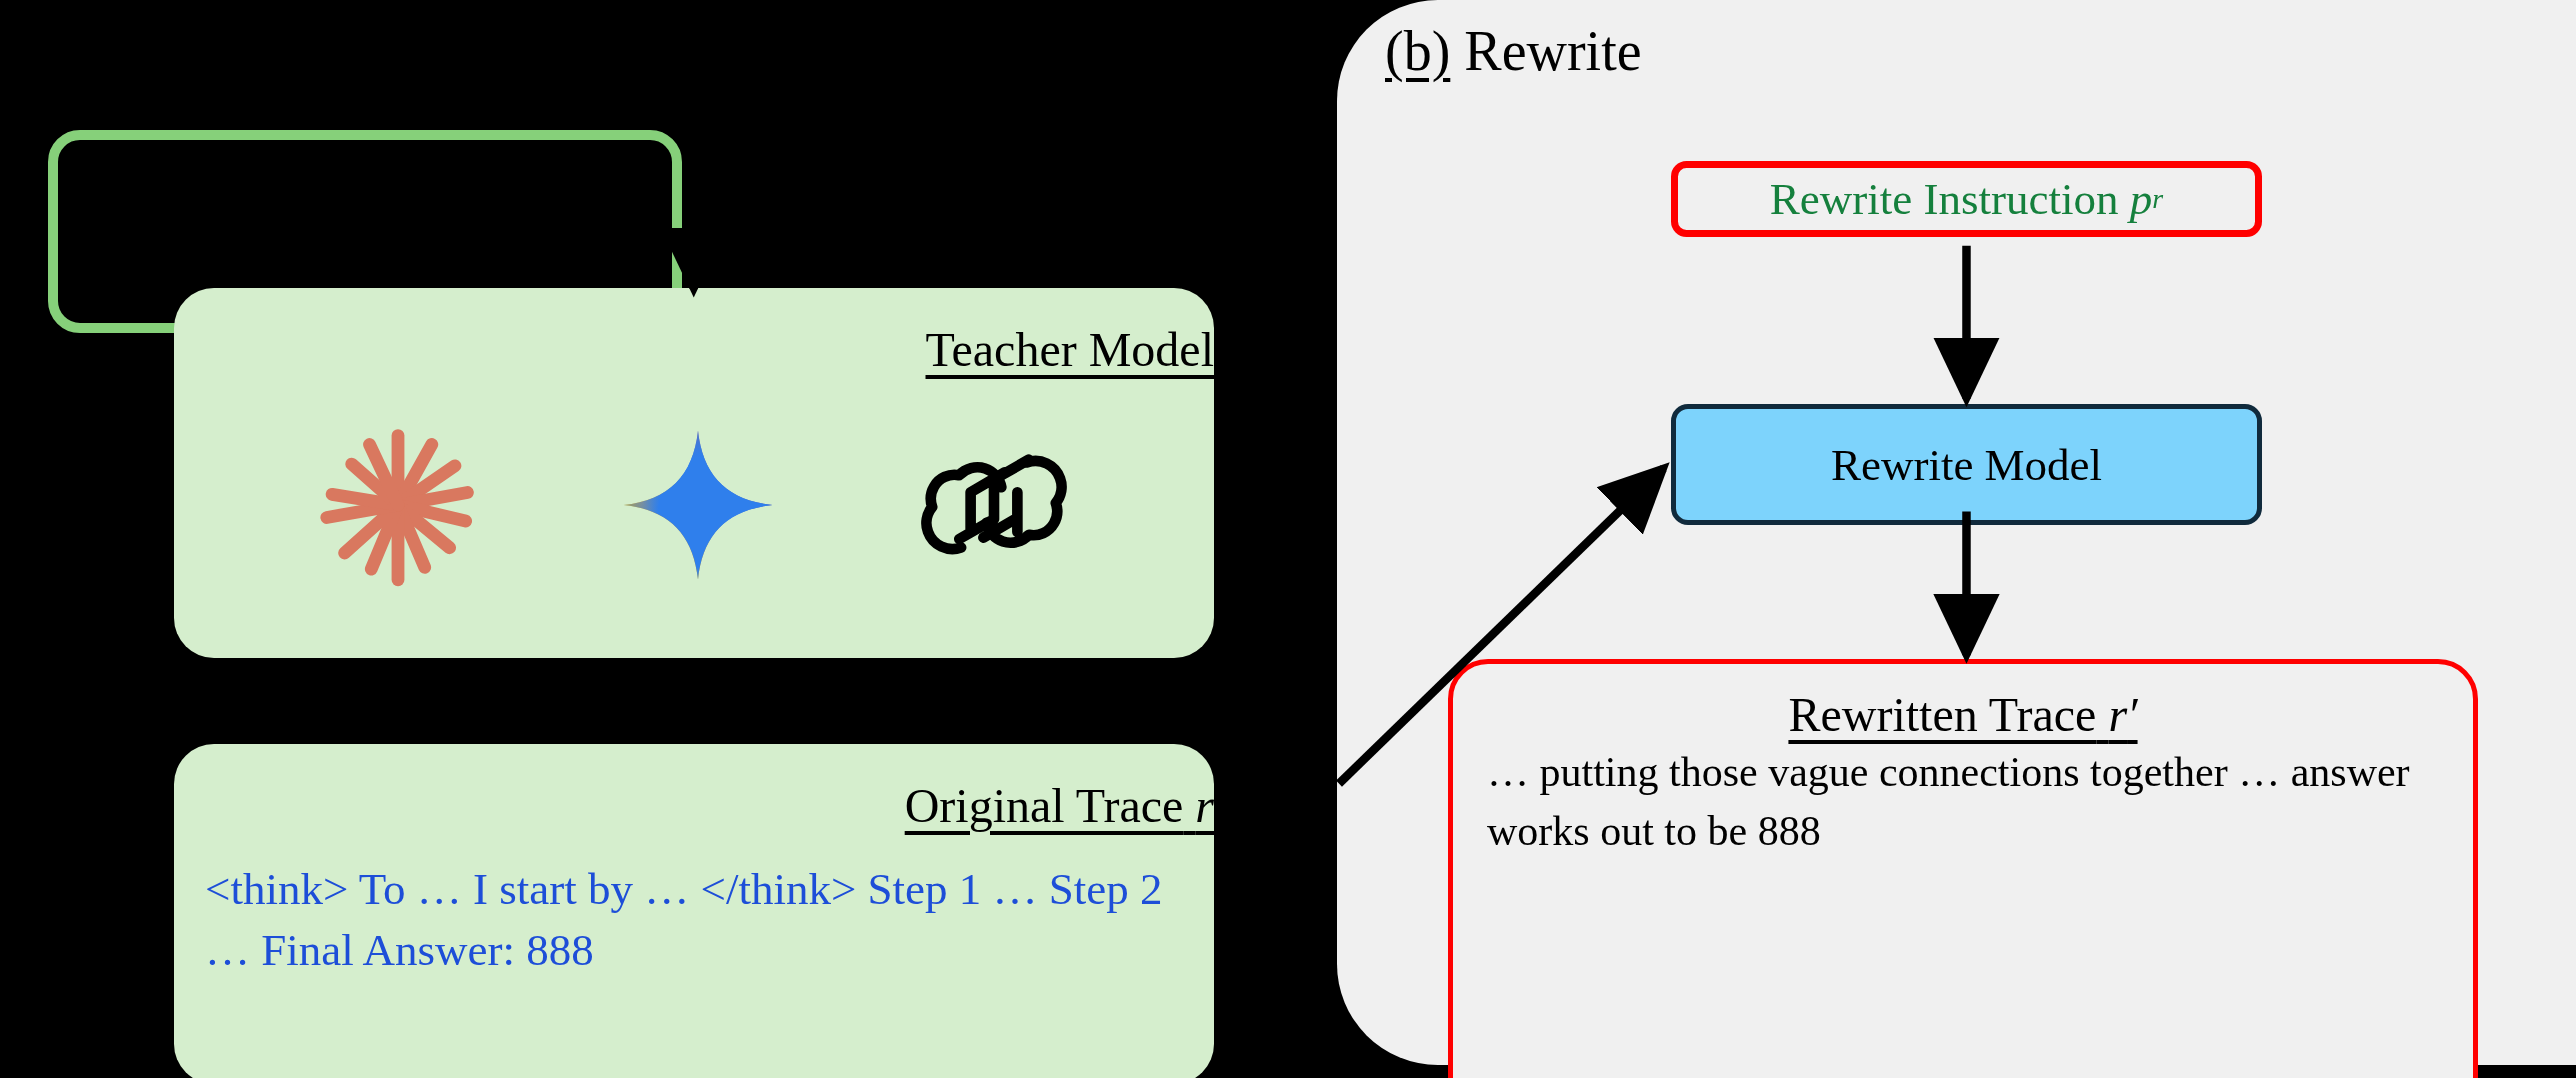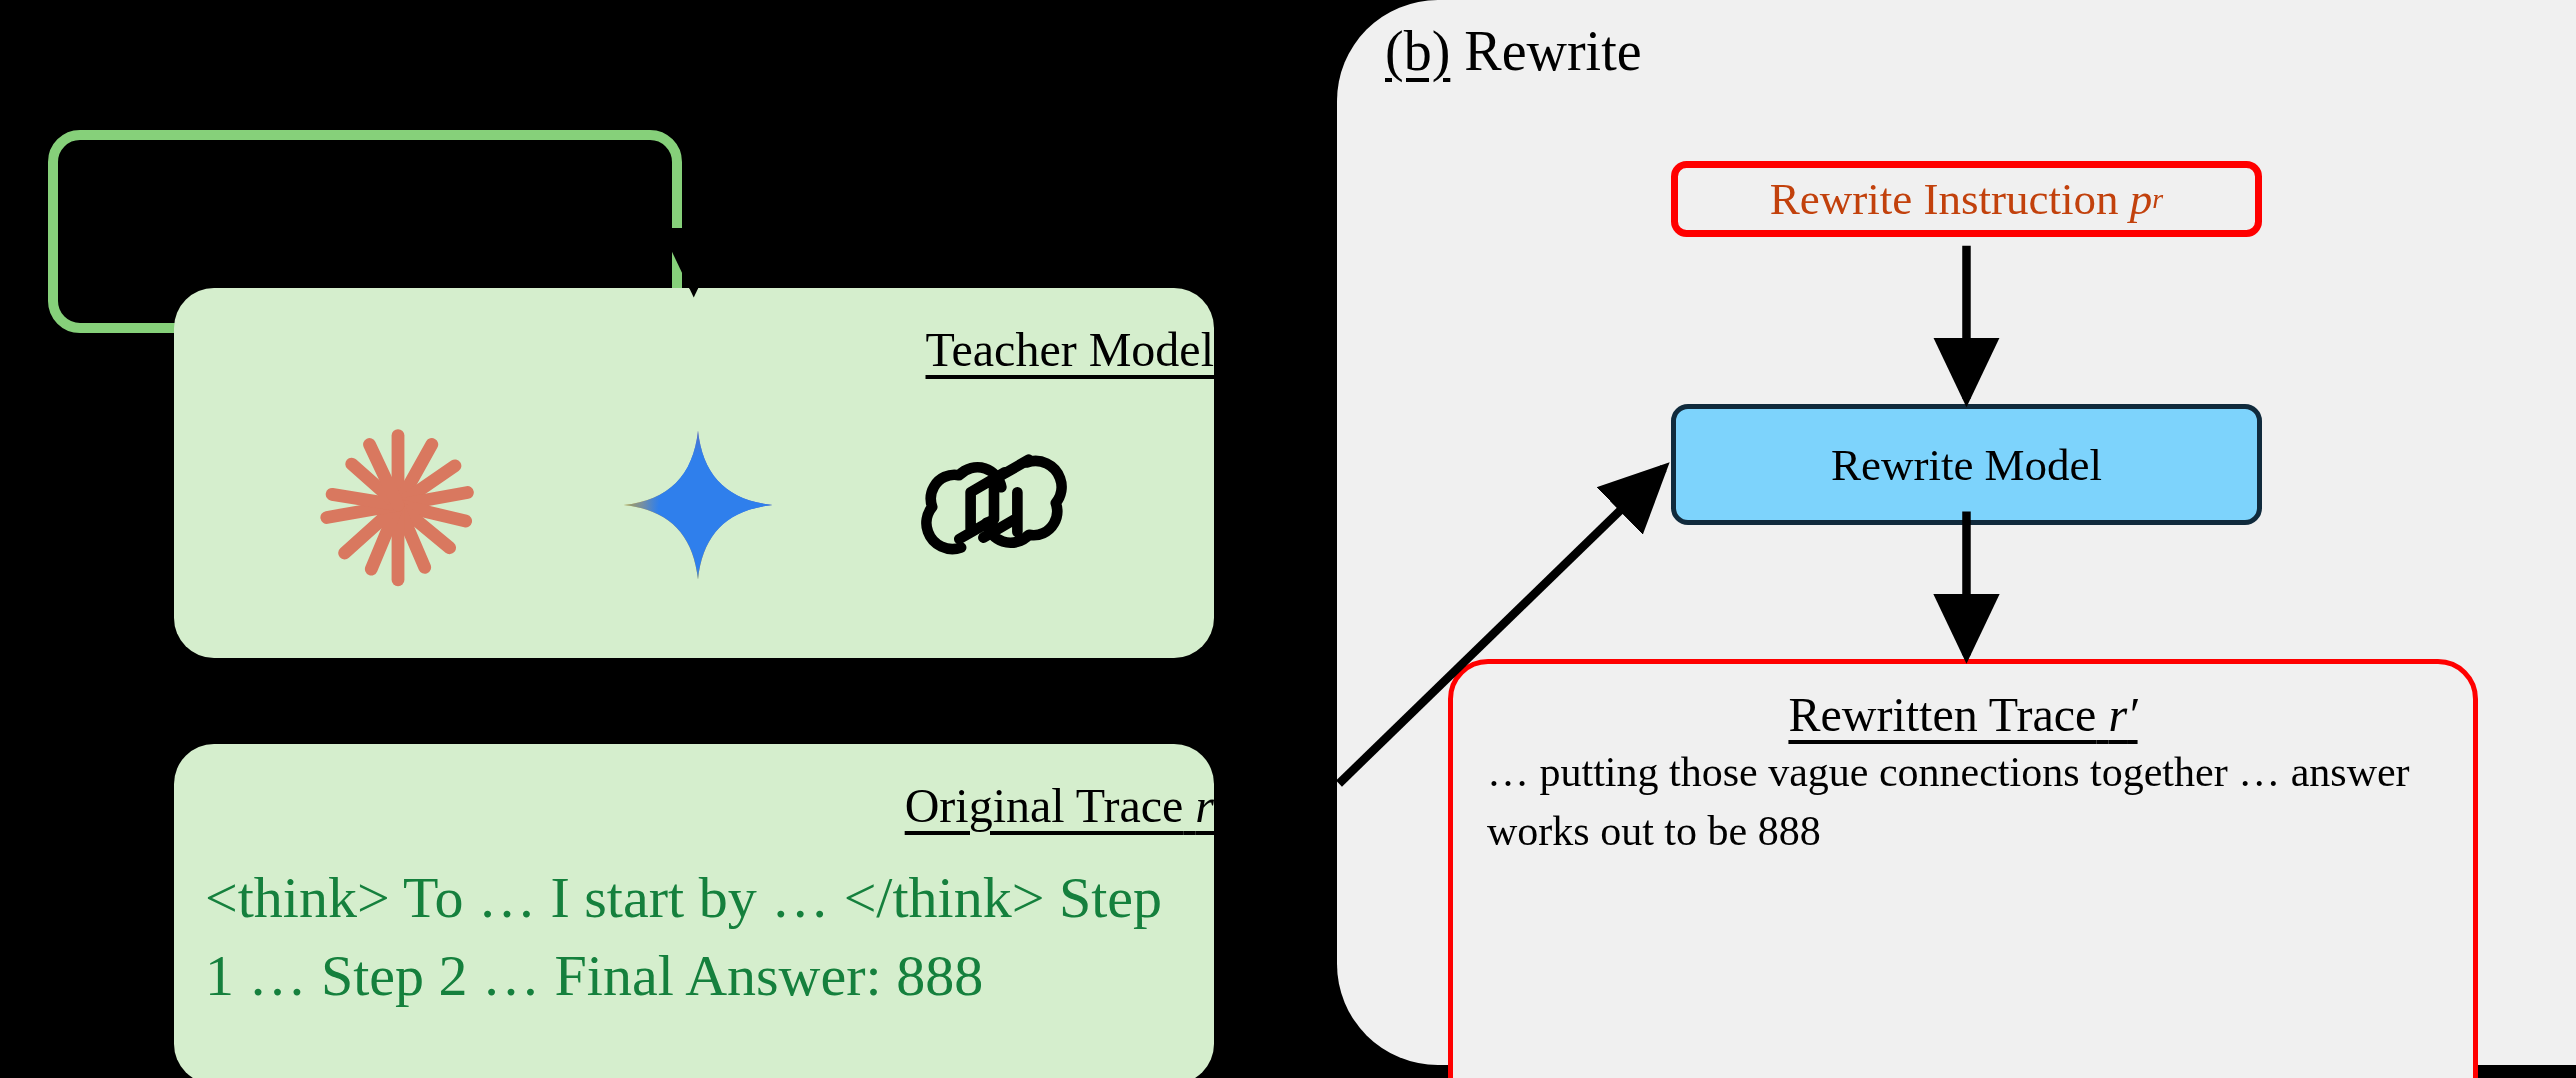--- a/index.html
+++ b/index.html
@@ -71,22 +71,22 @@
     right: 0;
     top: 128px;
     display: flex;
     justify-content: space-around;
     align-items: center;
     padding: 0 70px;
   }
 
   .trace-body {
     margin: 26px 31px 0 31px;
-    font-size: 58px;
-    color: #15803d;
+    font-size: 45px;
+    color: #1d4ed8;
     line-height: 1.35;
     text-align: left;
   }
 
   
   .rewrite-panel {
     left: 1337px;
     top: 0px;
     width: 1342px;
     height: 1065px;
@@ -113,21 +113,21 @@
     top: 161px;
     width: 591px;
     height: 76px;
     border: 7px solid #ff0000;
     border-radius: 15.5px;
     background: #f0f0f0;
     display: flex;
     align-items: center;
     justify-content: center;
     font-size: 45px;
-    color: #c2410c;
+    color: #15803d;
     white-space: nowrap;
   }
 
   .model-box {
     left: 1671px;
     top: 404px;
     width: 591px;
     height: 121px;
     border: 5.4px solid #102a3c;
     border-radius: 17px;

